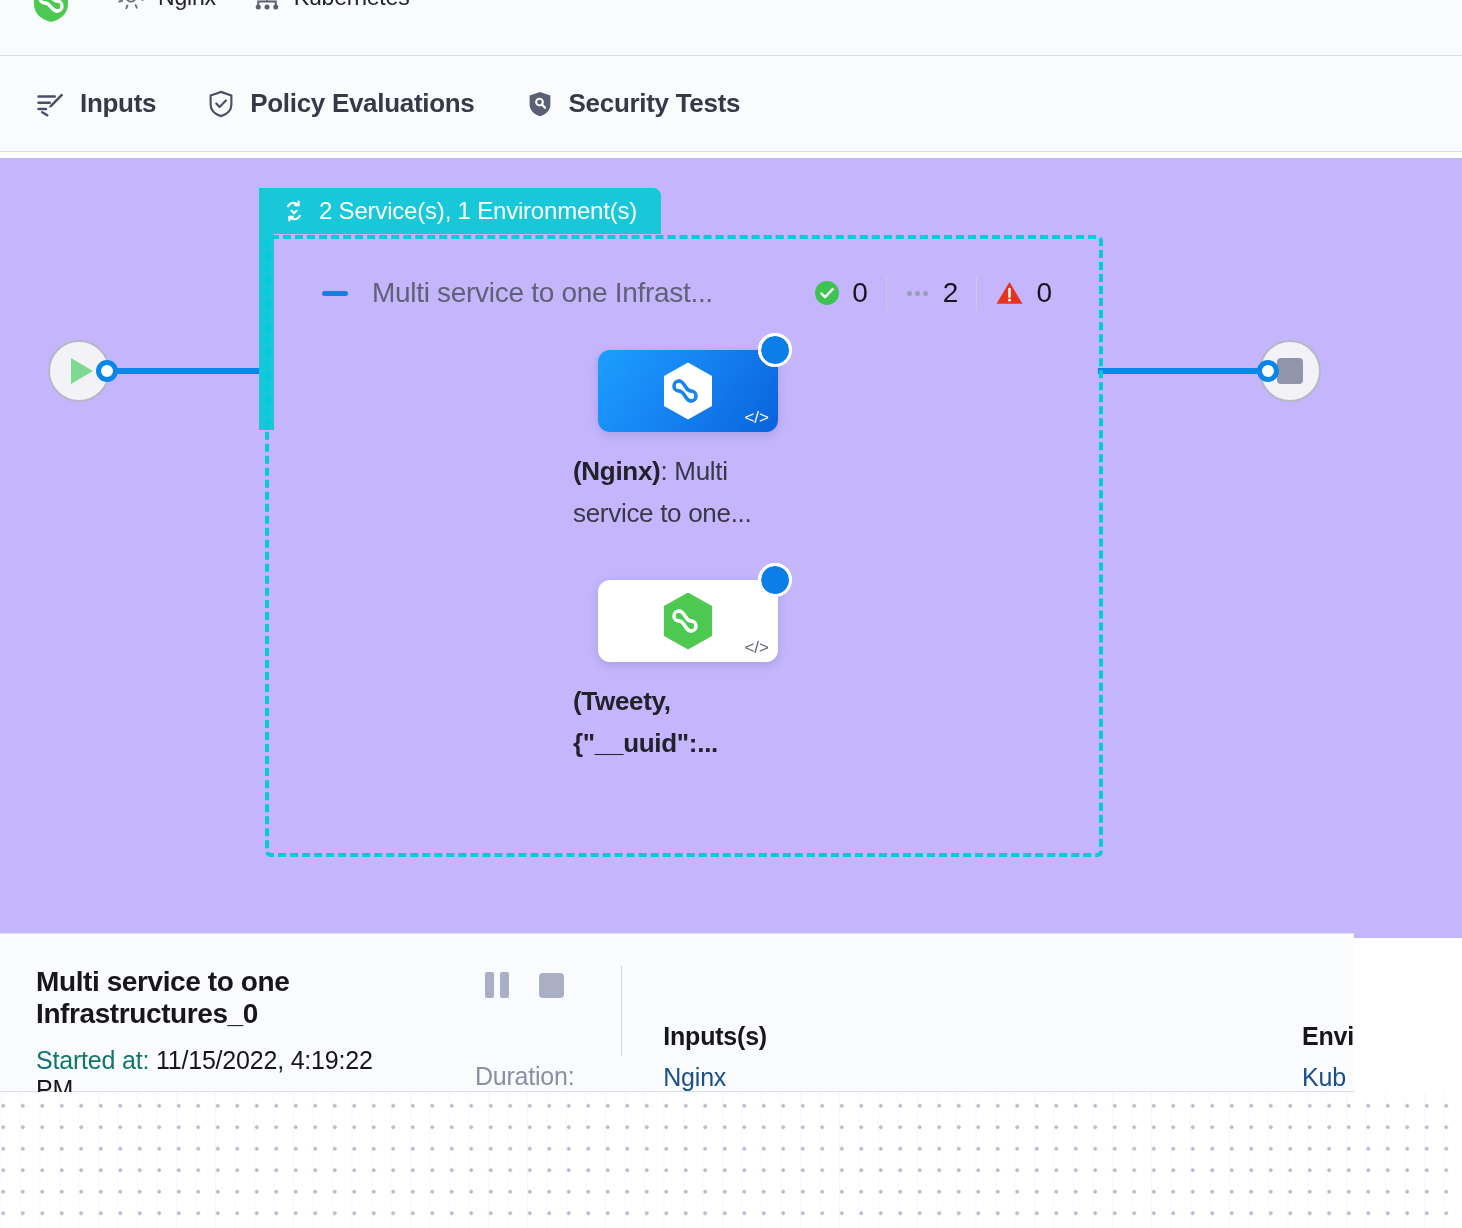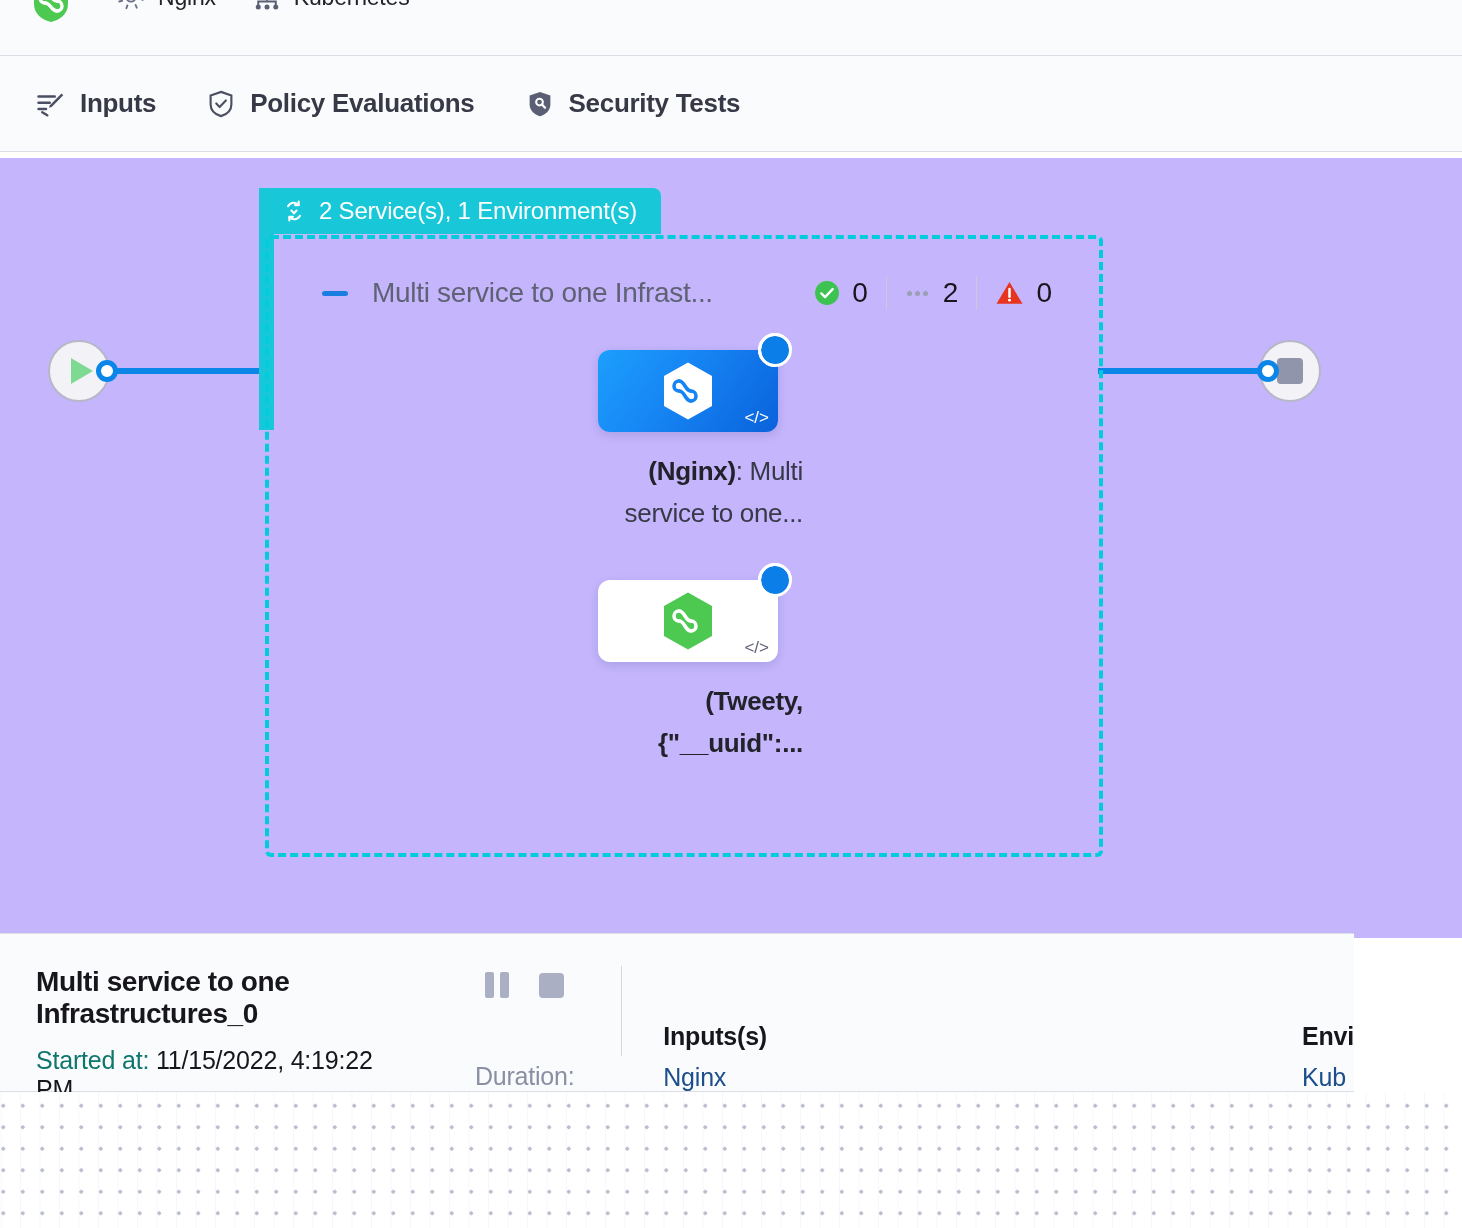--- a/index.html
+++ b/index.html
@@ -157,21 +157,21 @@
   }
   .spinner::after {
     content: ""; position: absolute; inset: -3px;
     border-radius: 50%;
     border: 3px solid transparent;
     border-top-color: #ffffff; border-left-color: #ffffff; border-bottom-color: #ffffff;
     transform: rotate(42deg);
   }
   .step-label {
     margin-top: 18px; width: 230px; margin-left: -25px;
-    text-align: right; font-size: 26px; color: #383946;
+    text-align: left; font-size: 26px; color: #383946;
     line-height: 1.62; letter-spacing: -0.3px;
   }
   .step-label b { font-weight: bold; color: #22222a; }
 
   
   .details {
     position: absolute; left: 0; top: 933px; width: 1354px; height: 159px;
     background: #fafbfc;
     border-top: 1px solid #dcdee6;
     border-bottom: 1px solid #dcdee6;

